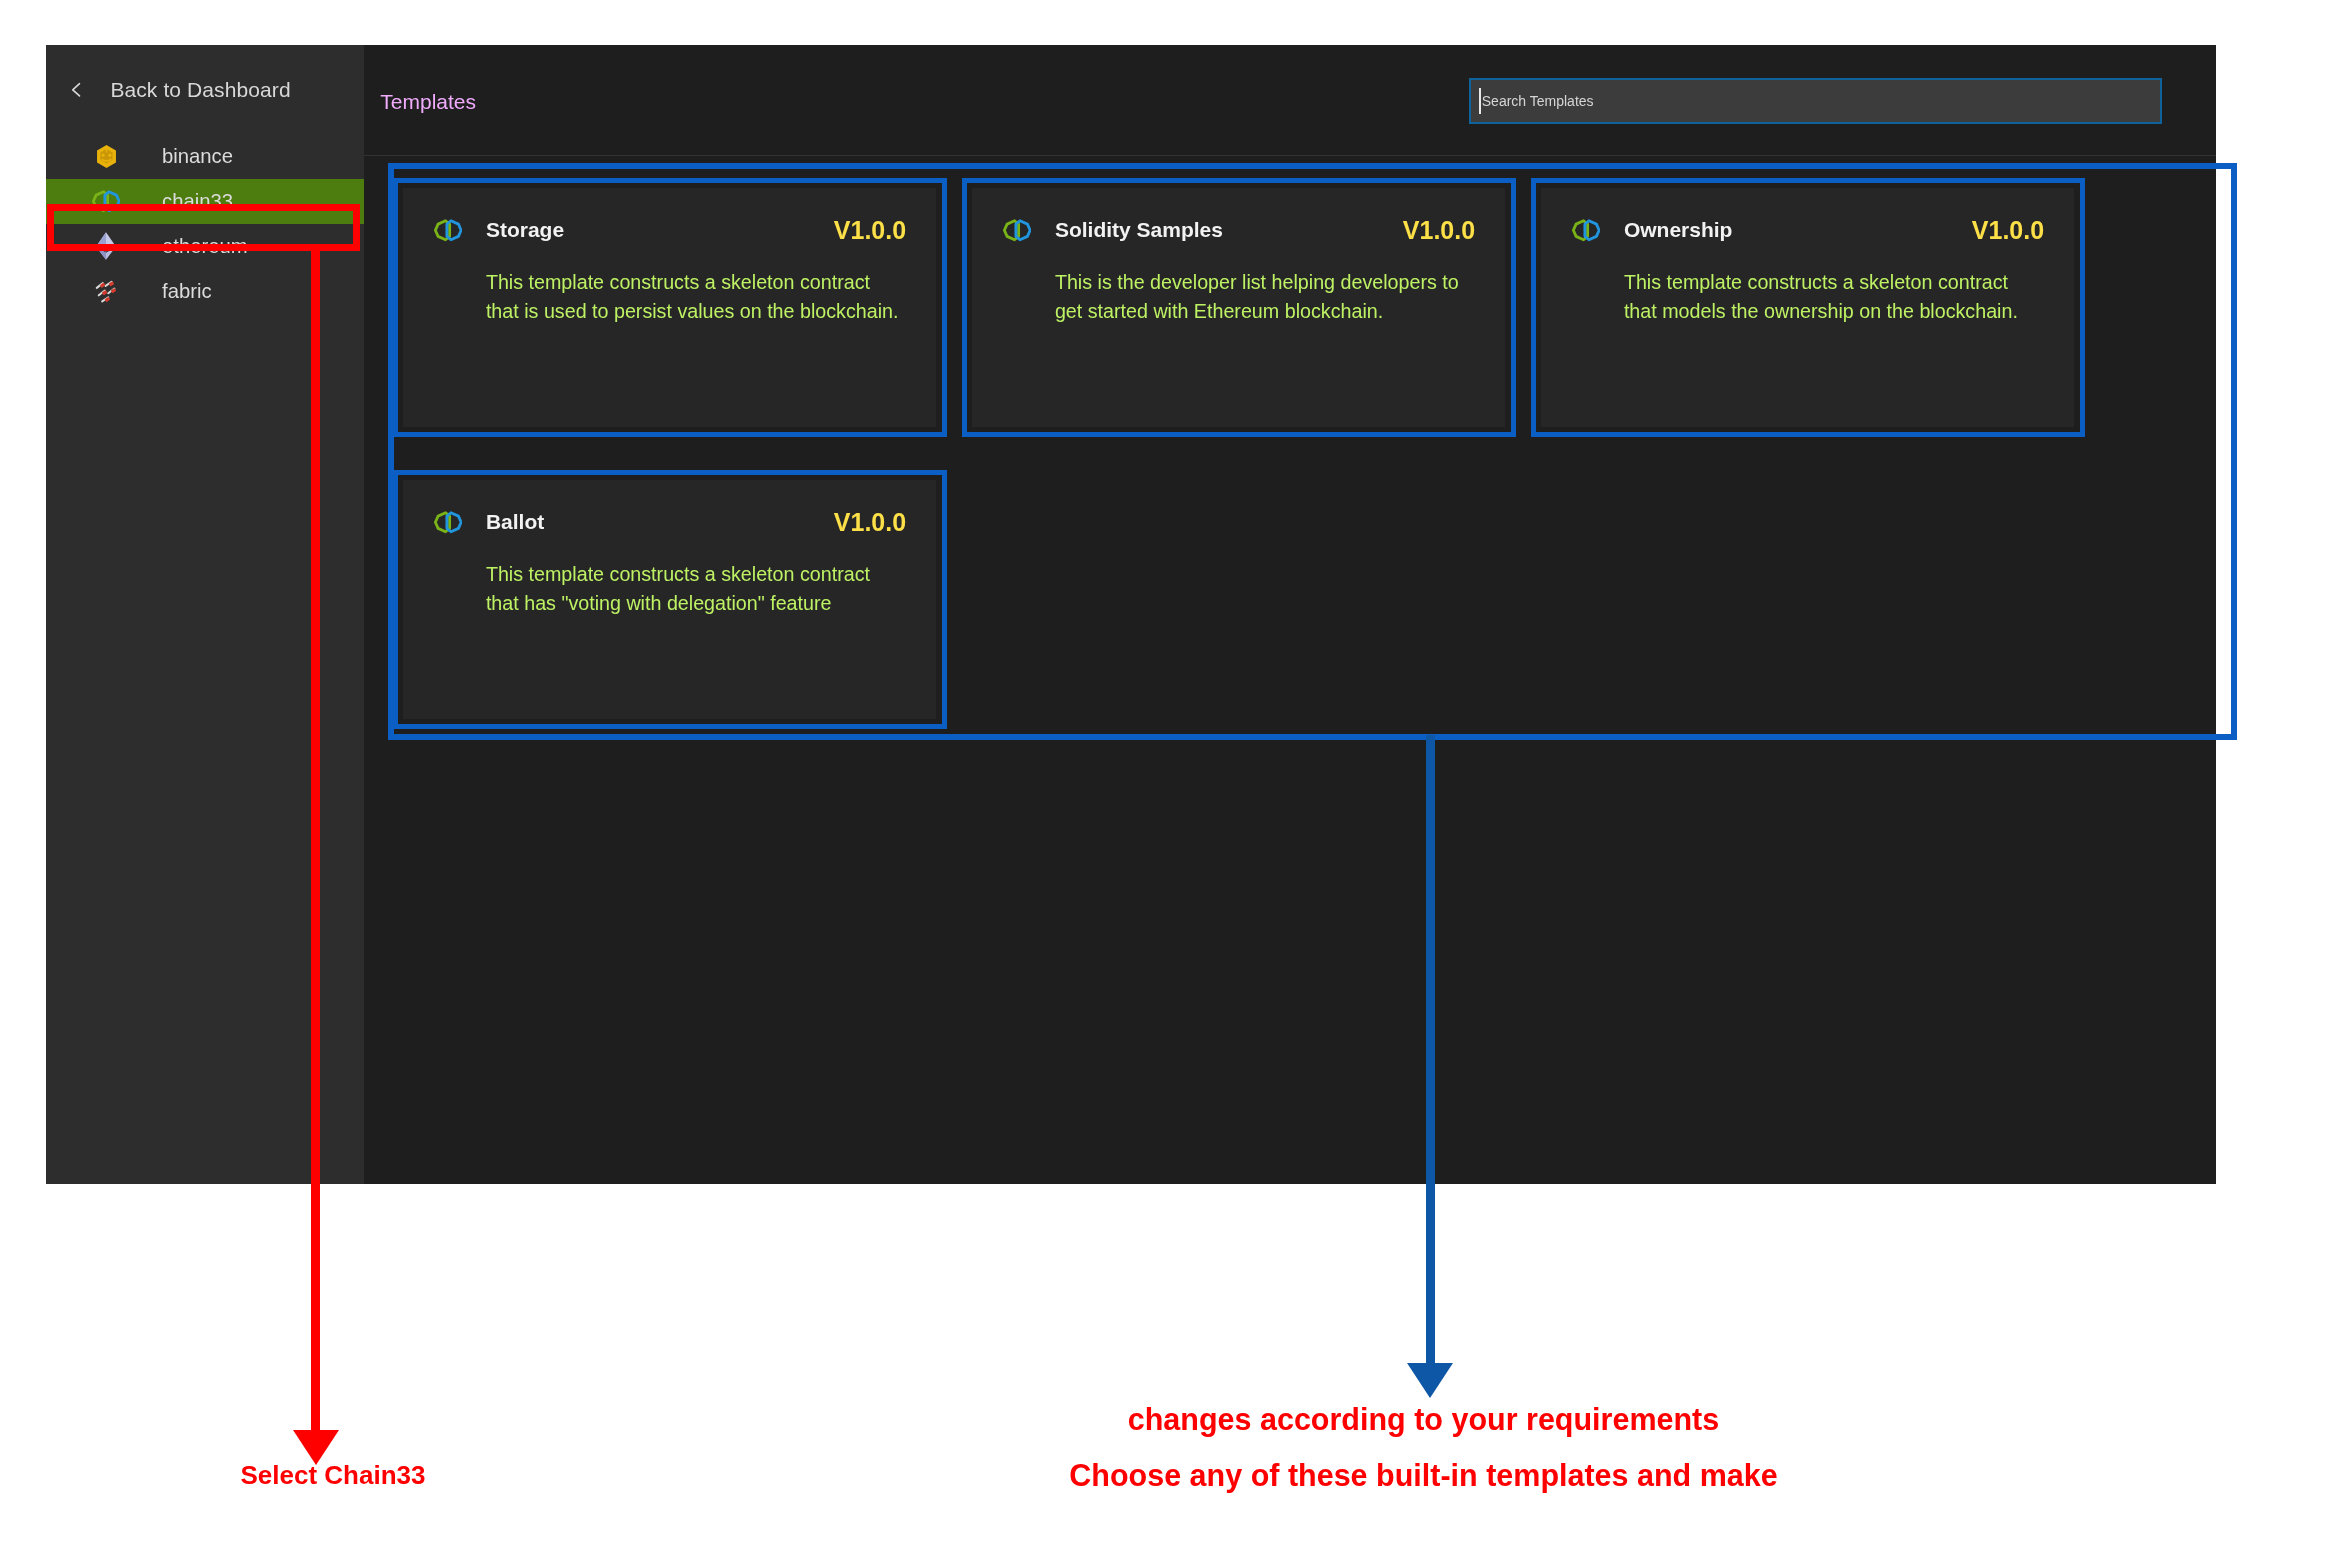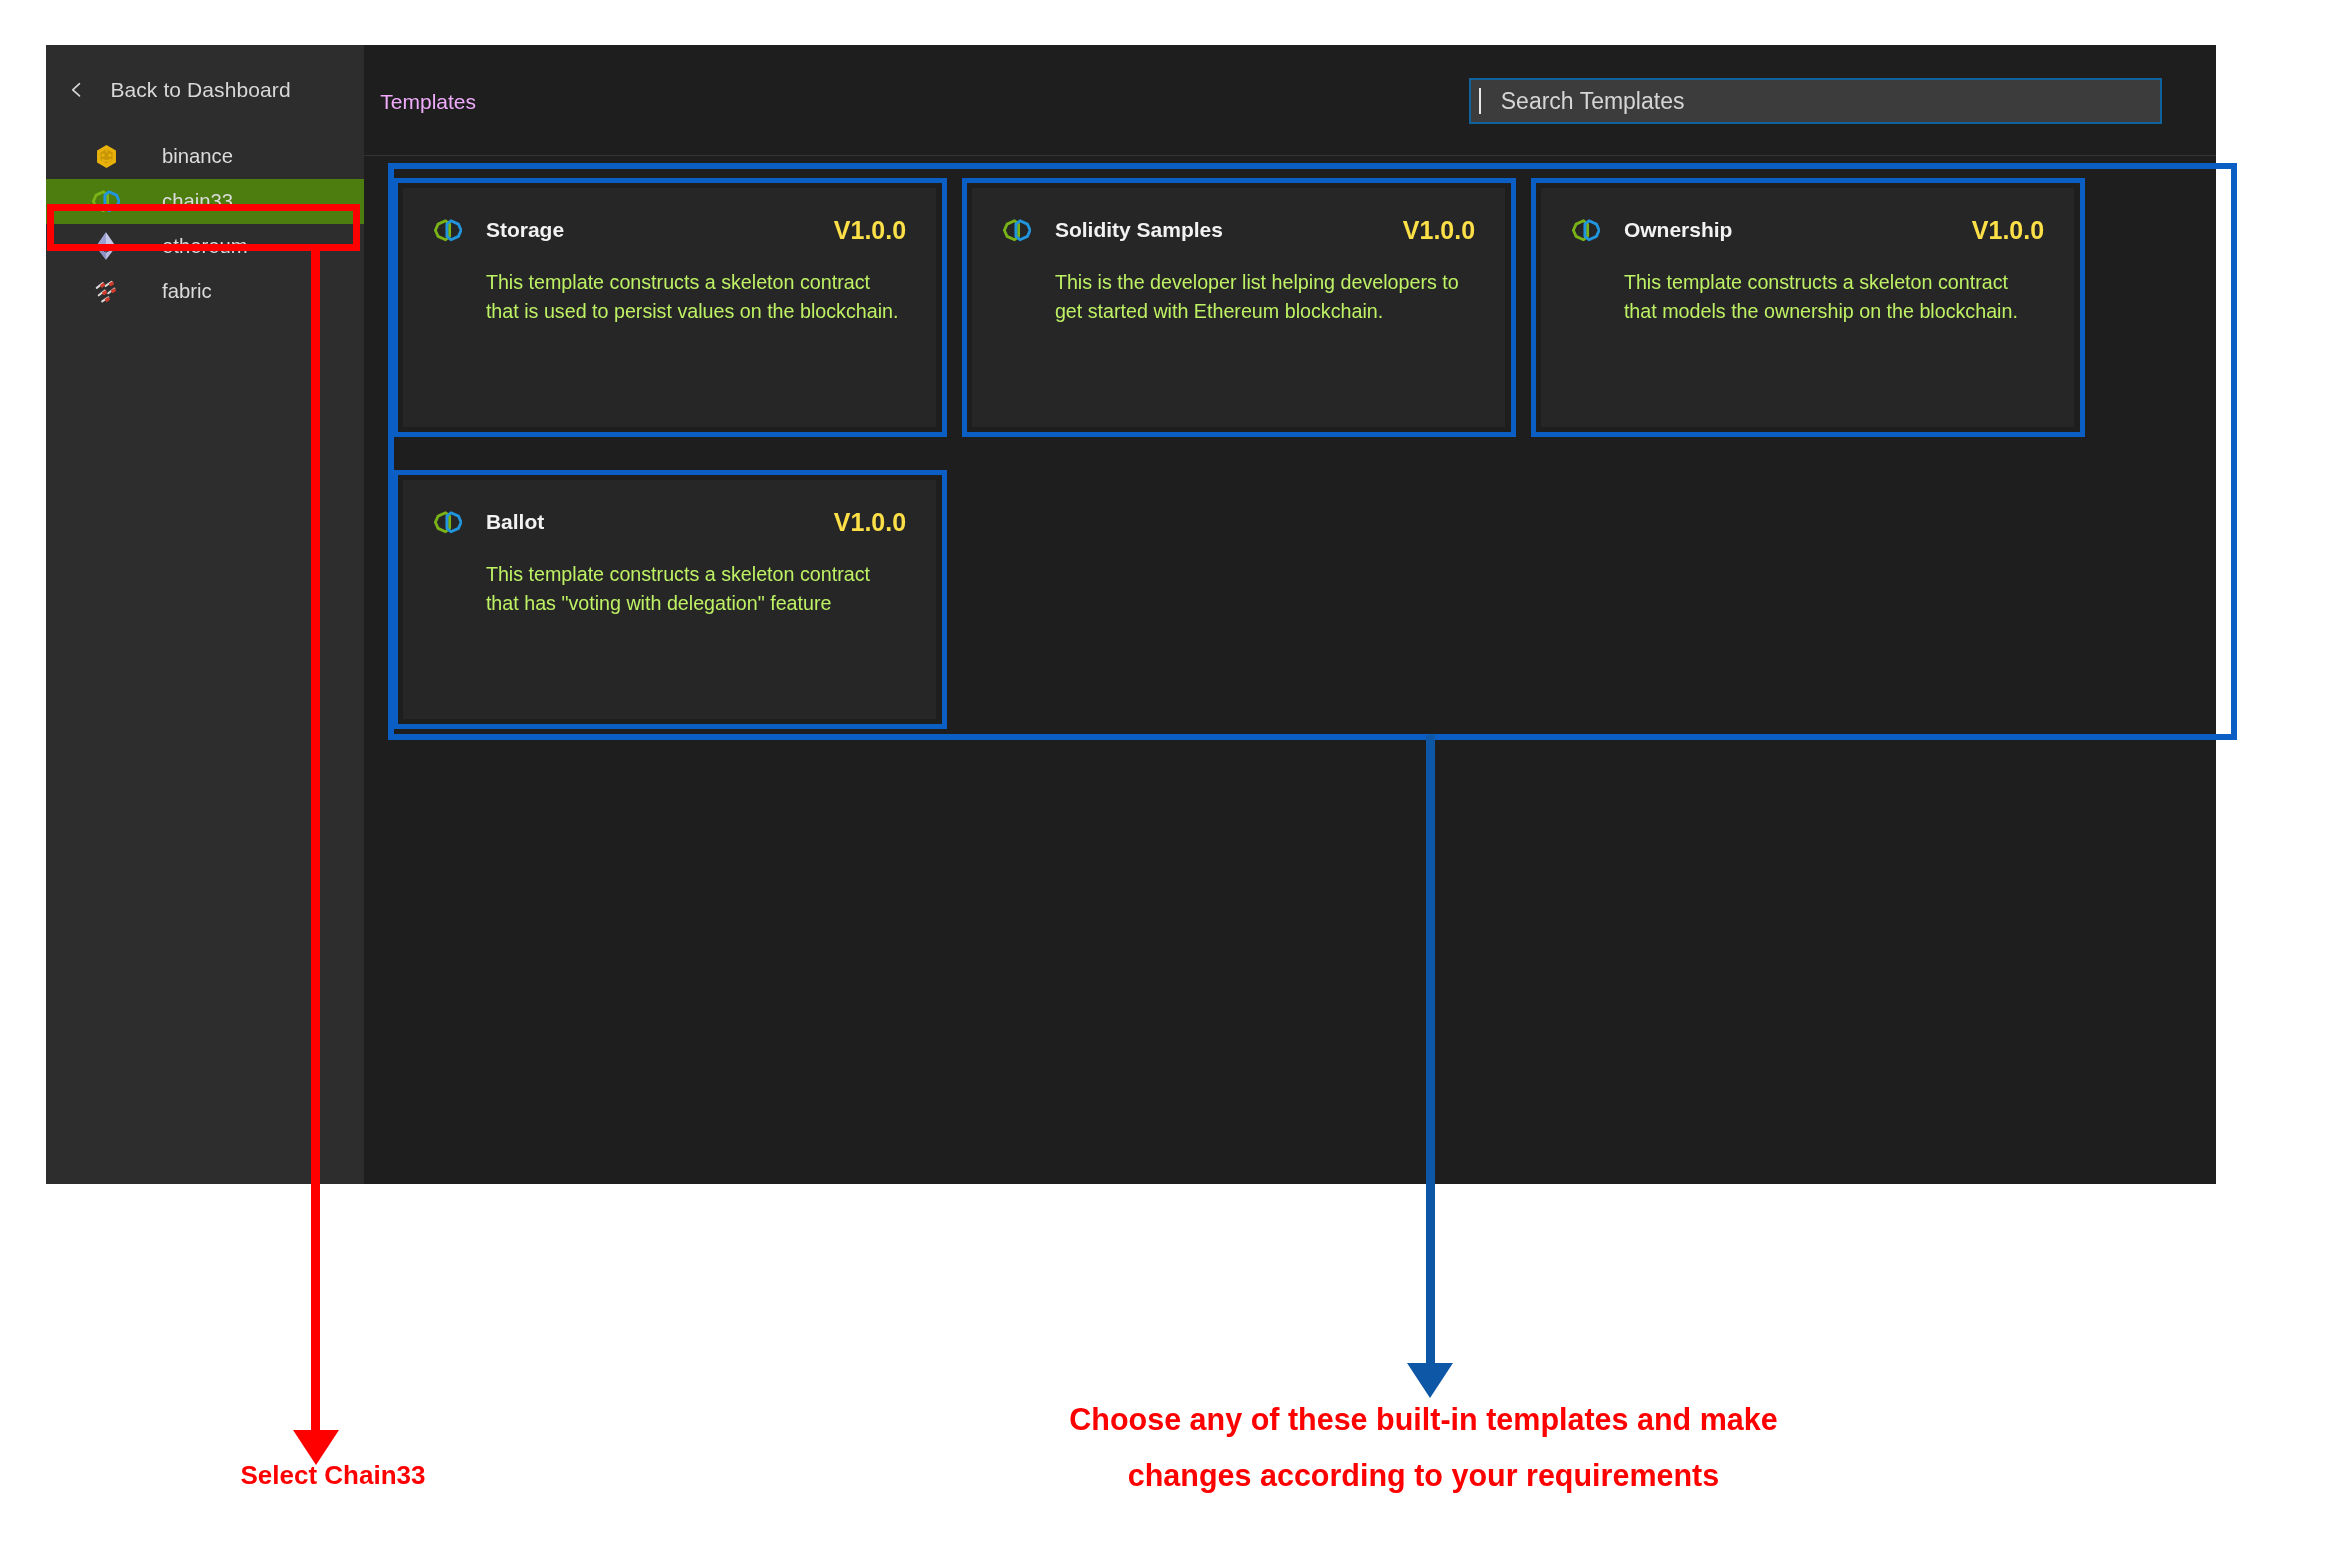--- a/index.html
+++ b/index.html
@@ -47,21 +47,21 @@
   }
   #search-wrap{
     position:absolute;right:54px;top:33px;width:693px;height:46px;
     background:#3c3c3c;border:2.7px solid #0e639c;box-sizing:border-box;
     display:flex;align-items:center;
   }
   #search-caret{
     width:2px;height:26px;background:#e8e8e8;margin-left:8.1px;flex:0 0 2px;
   }
   #search-placeholder{
-    color:#d6d6d6;font-size:23px;margin-left:0.7px;white-space:nowrap;padding-left:19px;
+    color:#d6d6d6;font-size:14px;margin-left:0.7px;white-space:nowrap;
   }
   
   #grid{
     position:absolute;left:28.5px;top:133px;right:0;display:flex;flex-wrap:wrap;
     gap:33px 15px;width:1830px;
   }
   .card-frame{
     border:5.4px solid #0b5ec4;box-sizing:border-box;width:554px;height:259px;
     padding:5.4px;background:transparent;
   }
@@ -283,16 +283,16 @@
 <div id="grid-annotation"></div>
 
 <div class="anno" id="chain33-red-box"></div>
 <div class="anno" id="red-arrow-line"></div>
 <div class="anno" id="red-arrow-head"></div>
 <div class="anno" id="red-caption">Select Chain33</div>
 
 <div class="anno" id="blue-arrow-line"></div>
 <div class="anno" id="blue-arrow-head"></div>
 <div class="anno" id="blue-caption">
+  <div>changes according to your requirements</div>
   <div>Choose any of these built-in templates and make</div>
-  <div>changes according to your requirements</div>
 </div>
 
 
 </body></html>

